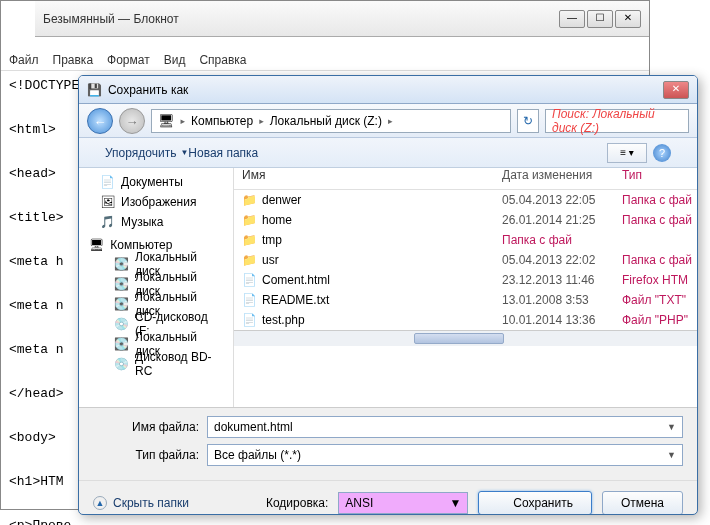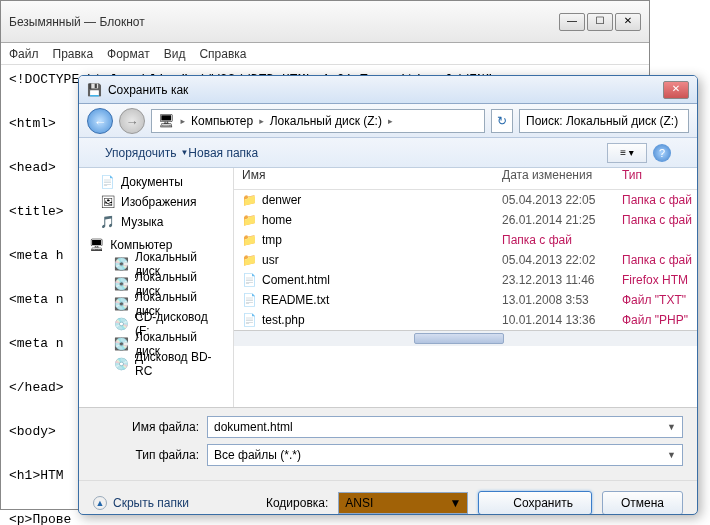--- a/index.html
+++ b/index.html
@@ -1,44 +1,44 @@
 <!DOCTYPE html>
 <html><head>
 <meta charset="utf-8">
 <style>
 * { box-sizing: border-box; margin: 0; padding: 0; font-family: 'Segoe UI', Tahoma, sans-serif; font-size: 12px; }
 body { background: #fff; width: 710px; height: 525px; position: relative; overflow: hidden; }
 
 
 .notepad { position: absolute; top: 0; left: 0; width: 650px; height: 510px; border: 1px solid #888; background: #fff; }
-.notepad-title { height: 42px; background: linear-gradient(#fafafa,#e8e8e8); border-bottom: 1px solid #aaa; display: flex; align-items: center; padding: 0 8px; }
+.notepad-title { height: 36px; background: linear-gradient(#fafafa,#e8e8e8); border-bottom: 1px solid #aaa; display: flex; align-items: center; padding: 0 8px; margin-left: 34px; }
 .notepad-title-text { flex: 1; color: #333; }
 .winbtns { display: flex; gap: 2px; }
 .winbtn { width: 26px; height: 18px; border: 1px solid #888; background: linear-gradient(#f5f5f5,#ddd); text-align: center; line-height: 14px; font-size: 10px; cursor: pointer; border-radius: 2px; }
 .winbtn.close { background: linear-gradient(#e88,#c55); color: #fff; }
-.notepad-menu { height: 22px; display: flex; gap: 14px; padding: 0 8px; align-items: center; border-bottom: 1px solid #ddd; }
+.notepad-menu { height: 22px; display: flex; gap: 14px; padding: 0 8px; align-items: center; border-bottom: 1px solid #ddd; margin-top: 12px; }
 .notepad-menu span { color: #333; cursor: pointer; }
 .notepad-body { padding: 4px 8px; font-family: 'Courier New', monospace; font-size: 13px; color: #000; line-height: 22px; white-space: pre; }
 
 
 .savedlg { position: absolute; top: 75px; left: 78px; width: 620px; height: 440px; border: 1px solid #3a6ea5; background: #f0f0f0; box-shadow: 3px 3px 12px rgba(0,0,0,0.3); border-radius: 5px; overflow: hidden; }
 .savedlg-title { height: 28px; background: linear-gradient(#eef3fa,#d4e3f5); display: flex; align-items: center; padding: 0 8px; border-bottom: 1px solid #8fa8c8; }
 .savedlg-title .icon-save { margin-right: 6px; }
 .savedlg-title-text { flex: 1; color: #000; }
 
 
 .navbar { height: 34px; background: linear-gradient(#f7f9fc,#e4ecf7); display: flex; align-items: center; padding: 0 8px; gap: 6px; border-bottom: 1px solid #b8c8de; }
 .navbtn { width: 26px; height: 26px; border-radius: 50%; background: radial-gradient(#bfe0ff,#4a90d9); border: 1px solid #3a70b0; display: flex; align-items: center; justify-content: center; color: #fff; font-size: 13px; cursor: pointer; }
 .navbtn.disabled { background: radial-gradient(#e8e8e8,#bbb); border-color: #999; color: #777; }
 .breadcrumb { flex: 1; height: 24px; background: #fff; border: 1px solid #9ab; display: flex; align-items: center; padding: 0 6px; gap: 6px; }
 .breadcrumb .sep { color: #666; font-size: 9px; }
 .breadcrumb .seg { cursor: pointer; color: #000; }
 .breadcrumb .pc-icon { font-size: 13px; }
 .refreshbox { width: 22px; height: 24px; border: 1px solid #9ab; background: #fff; display: flex; align-items: center; justify-content: center; color: #2266aa; cursor: pointer; }
-.searchbox { width: 170px; height: 24px; border: 1px solid #9ab; background: #fff; padding: 0 6px; color: #000000; display: flex; align-items: center; }
+.searchbox { width: 144px; height: 24px; border: 1px solid #9ab; background: #fff; padding: 0 6px; color: #ef4444; font-style: italic; display: flex; align-items: center; }
 
 
 .toolbar { height: 30px; background: linear-gradient(#f1f5fb,#e4edf8); display: flex; align-items: center; padding: 0 26px; gap: 0; border-bottom: 1px solid #c0cfe0; }
 .tbtn { color: #1a3e6e; cursor: pointer; display: flex; align-items: center; gap: 4px; }
 .toolbar-spacer { flex: 1; }
 .viewbtn { width: 40px; height: 20px; border: 1px solid #a8b8cc; background: linear-gradient(#fdfdfd,#e8eef6); display: flex; align-items: center; justify-content: center; cursor: pointer; font-size: 10px; }
 .helpbtn { width: 18px; height: 18px; border-radius: 50%; background: radial-gradient(#aad4ff,#3b7dc9); color: #fff; text-align: center; line-height: 18px; font-size: 11px; cursor: pointer; margin-left: 6px; }
 
 
 .mainsplit { display: flex; height: 240px; background: #fff; border-bottom: 1px solid #ccc; }
@@ -69,21 +69,21 @@
 .field-row { display: flex; align-items: center; margin-bottom: 6px; gap: 8px; }
 .field-label { width: 106px; text-align: right; color: #000; }
 .field-input { flex: 1; height: 22px; border: 1px solid #8fa8c8; background: #fff; padding: 0 6px; display: flex; align-items: center; justify-content: space-between; }
 .field-input .dd { color: #555; font-size: 9px; cursor: pointer; }
 
 .bottombar { display: flex; align-items: center; padding: 10px 14px; gap: 10px; border-top: 1px solid #ddd; }
 .hidefolders { display: flex; align-items: center; gap: 6px; color: #1a3e6e; cursor: pointer; }
 .hidefolders .arrow-up { width: 14px; height: 14px; border:1px solid #9ab; border-radius:50%; display:inline-flex; align-items:center; justify-content:center; font-size:9px; color:#2266aa; }
 .bottombar .spacer { flex: 1; }
 .enclabel { color: #000; }
-.encsel { width: 130px; height: 22px; border: 1px solid #8fa8c8; background: #a16207; padding: 0 6px; display: flex; align-items: center; justify-content: space-between; }
+.encsel { width: 130px; height: 22px; border: 1px solid #8fa8c8; background: #f0abfc; padding: 0 6px; display: flex; align-items: center; justify-content: space-between; }
 .dlgbtn { height: 24px; padding: 0 18px; border: 1px solid #8fa8c8; background: linear-gradient(#fdfdfd,#e4ecf5); border-radius: 3px; cursor: pointer; }
 .dlgbtn.primary { border: 1px solid #3b7dc9; box-shadow: 0 0 3px #7fb4e8; padding-left: 34px; }
 </style>
 </head>
 <body>
 
 <div class="notepad">
   <div class="notepad-title">
     <span class="notepad-title-text">Безымянный — Блокнот</span>
     <div class="winbtns">

